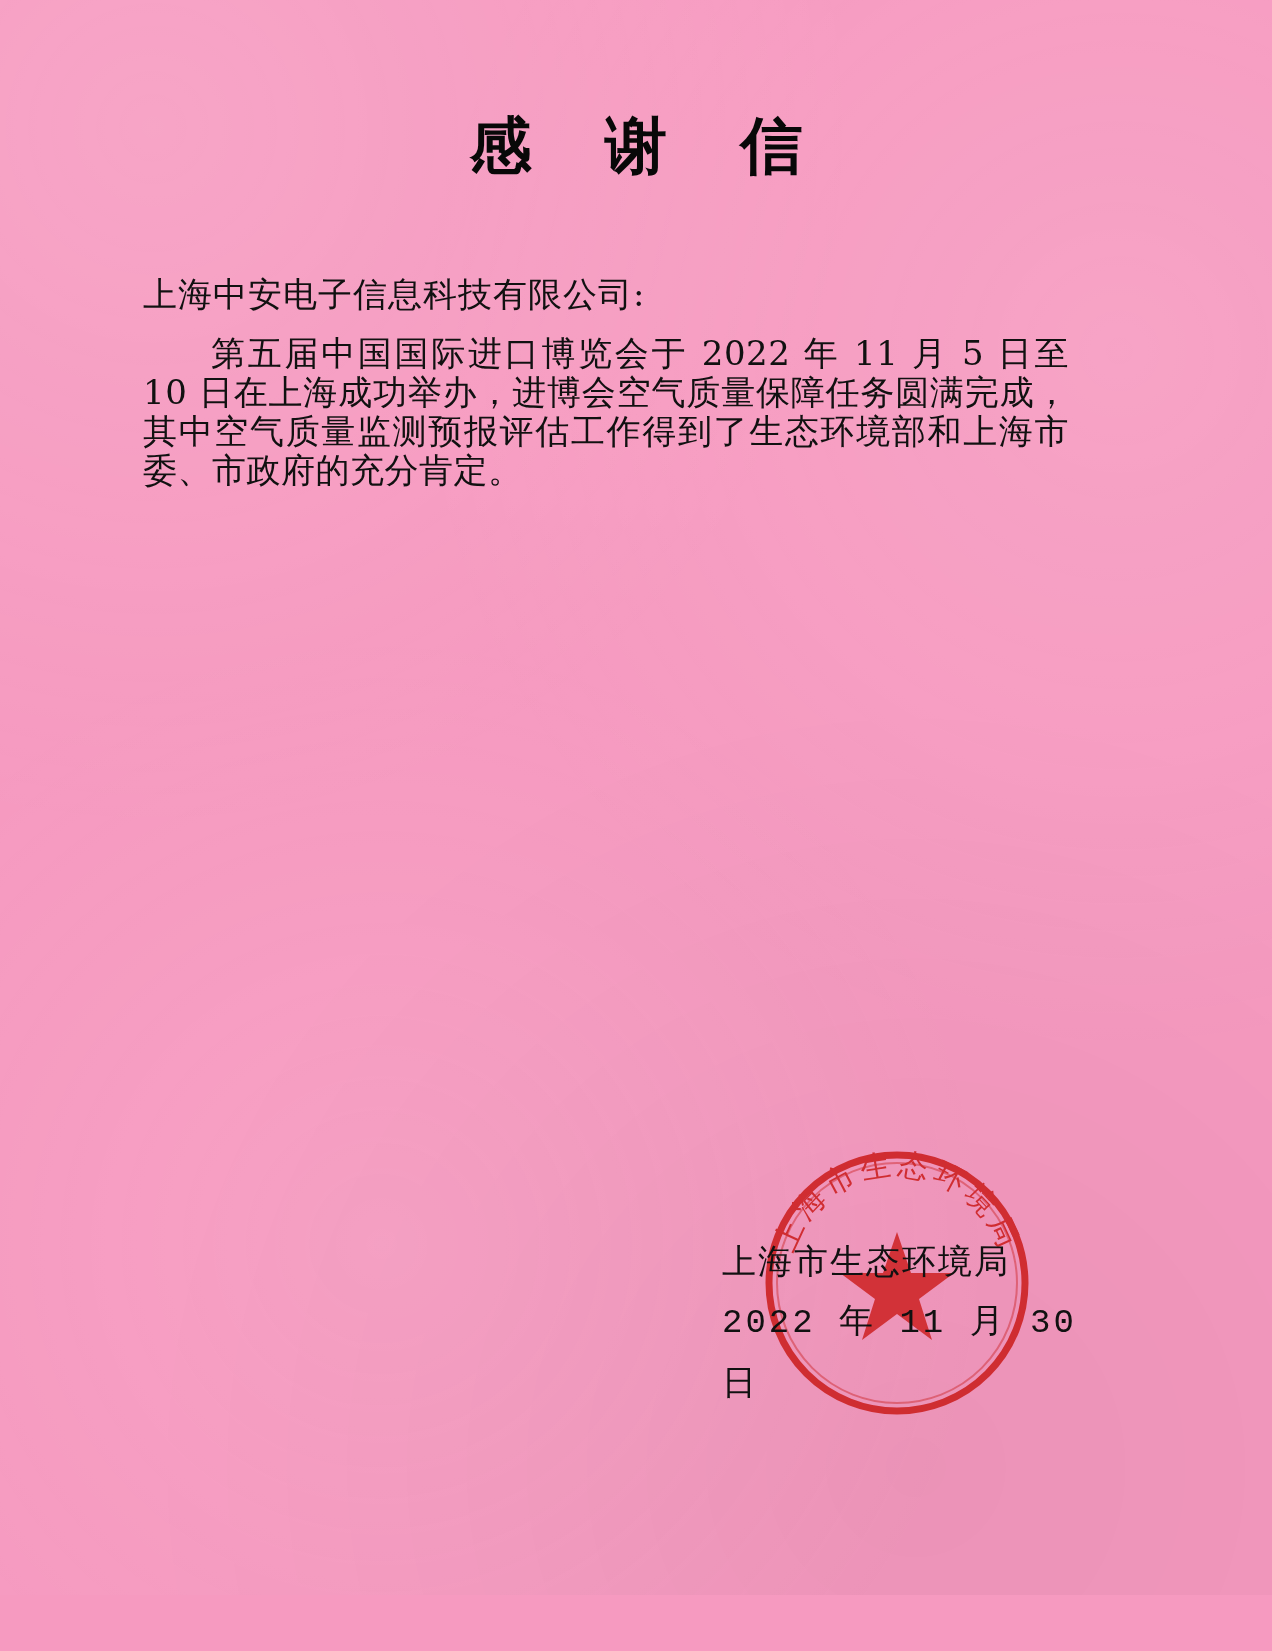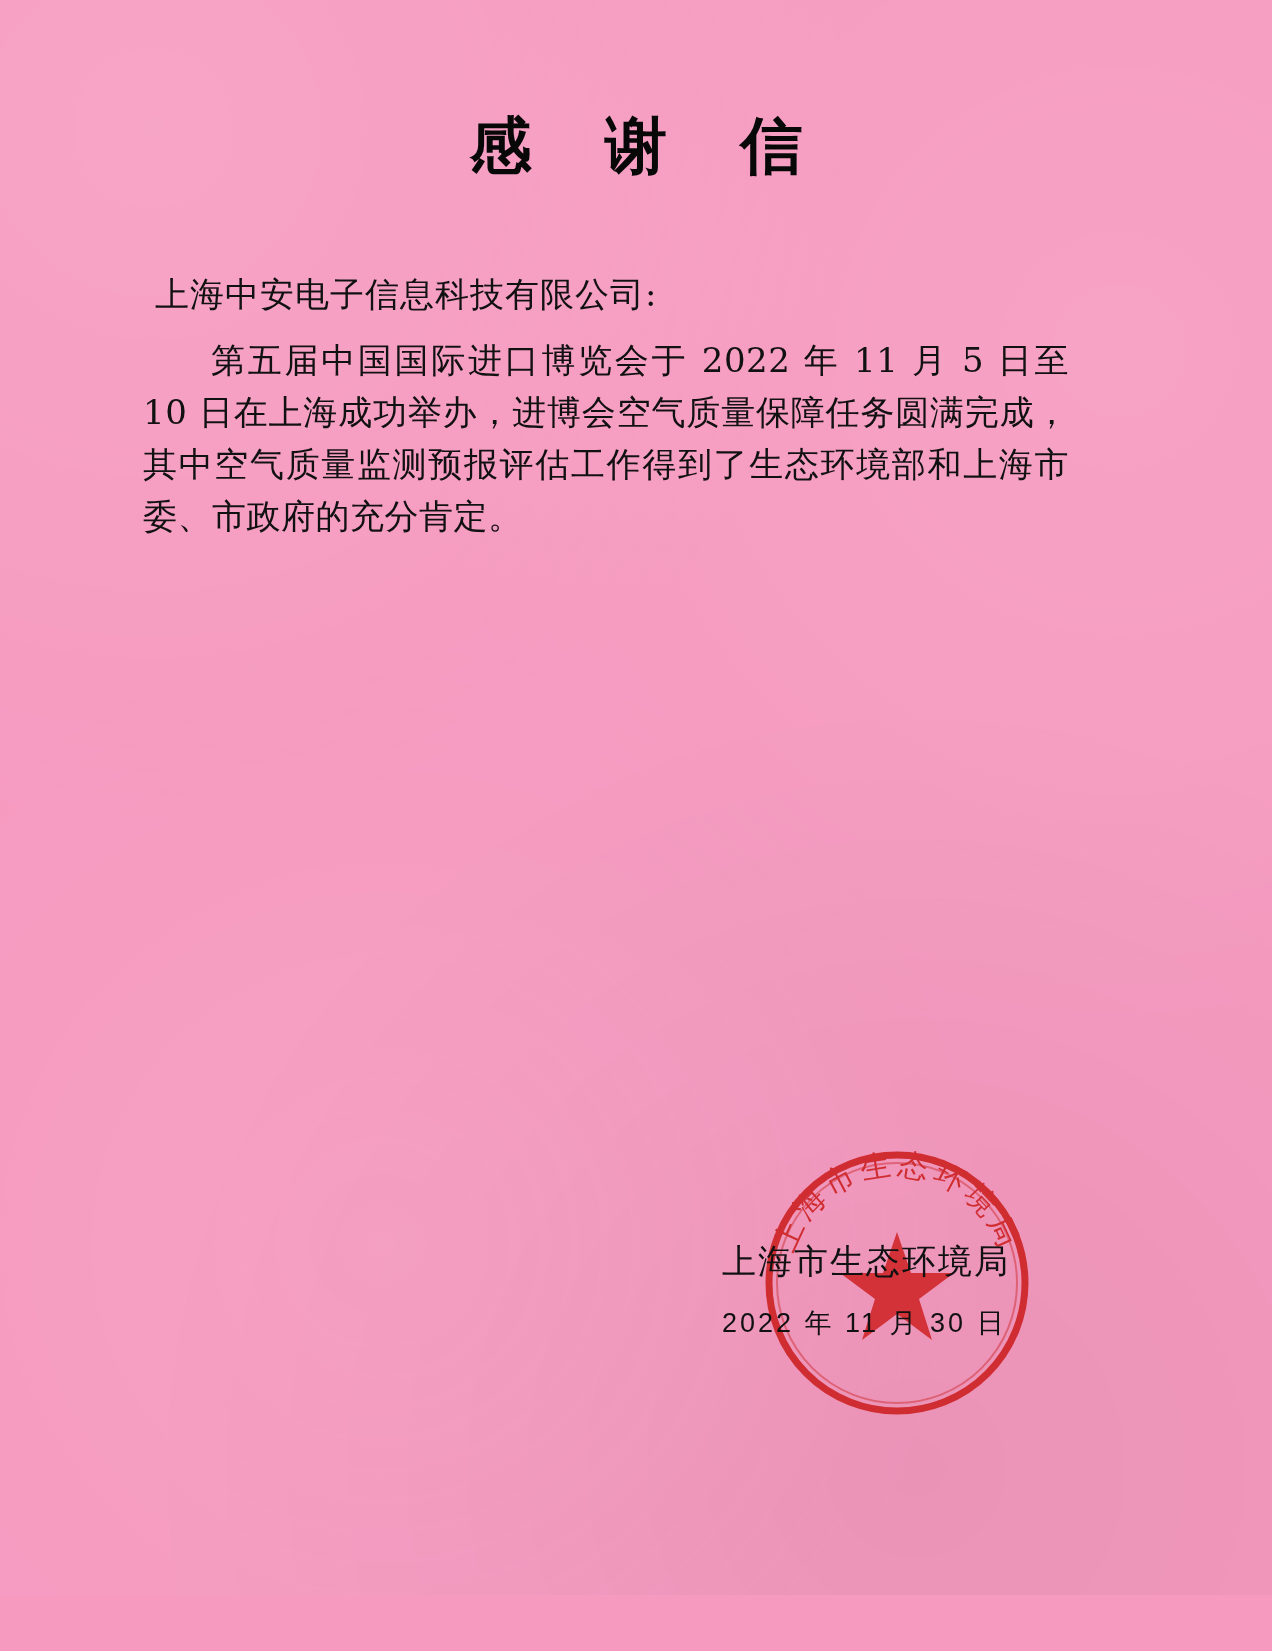--- a/index.html
+++ b/index.html
@@ -51,28 +51,28 @@
   .body-block {
     position: absolute;
     top: 272px;
     left: 143px;
     width: 926px;
   }
   .salutation {
     font-family: "DejaVu Serif", "Liberation Serif", serif;
     font-size: 34px;
     line-height: 1.3;
-    margin: 0 0 18px 12px;
+    margin: 0 0 18px 0;
     letter-spacing: 1px;
     color: #111;
   }
   .para {
     font-family: "DejaVu Serif", "Liberation Serif", serif;
     font-size: 34px;
-    line-height: 52px;
+    line-height: 39px;
     margin: 0 0 8px 0;
     text-indent: 68px;
     text-align: justify;
     text-justify: inter-ideograph;
     letter-spacing: 0.5px;
     color: #111;
   }
   .signature-block {
     position: absolute;
     right: 150px;
@@ -82,22 +82,22 @@
   }
   .sign-org {
     font-family: "DejaVu Serif", "Liberation Serif", serif;
     font-size: 34px;
     line-height: 62px;
     letter-spacing: 2px;
     color: #111;
     padding-left: 20px;
   }
   .sign-date {
-    font-family: Liberation Sans, sans-serif;
-    font-size: 27px;
+    font-family: Liberation Mono, monospace;
+    font-size: 34px;
     line-height: 62px;
     letter-spacing: 3px;
     color: #111;
     padding-left: 20px;
   }
   
   .seal {
     position: absolute;
     left: 762px;
     top: 1148px;

